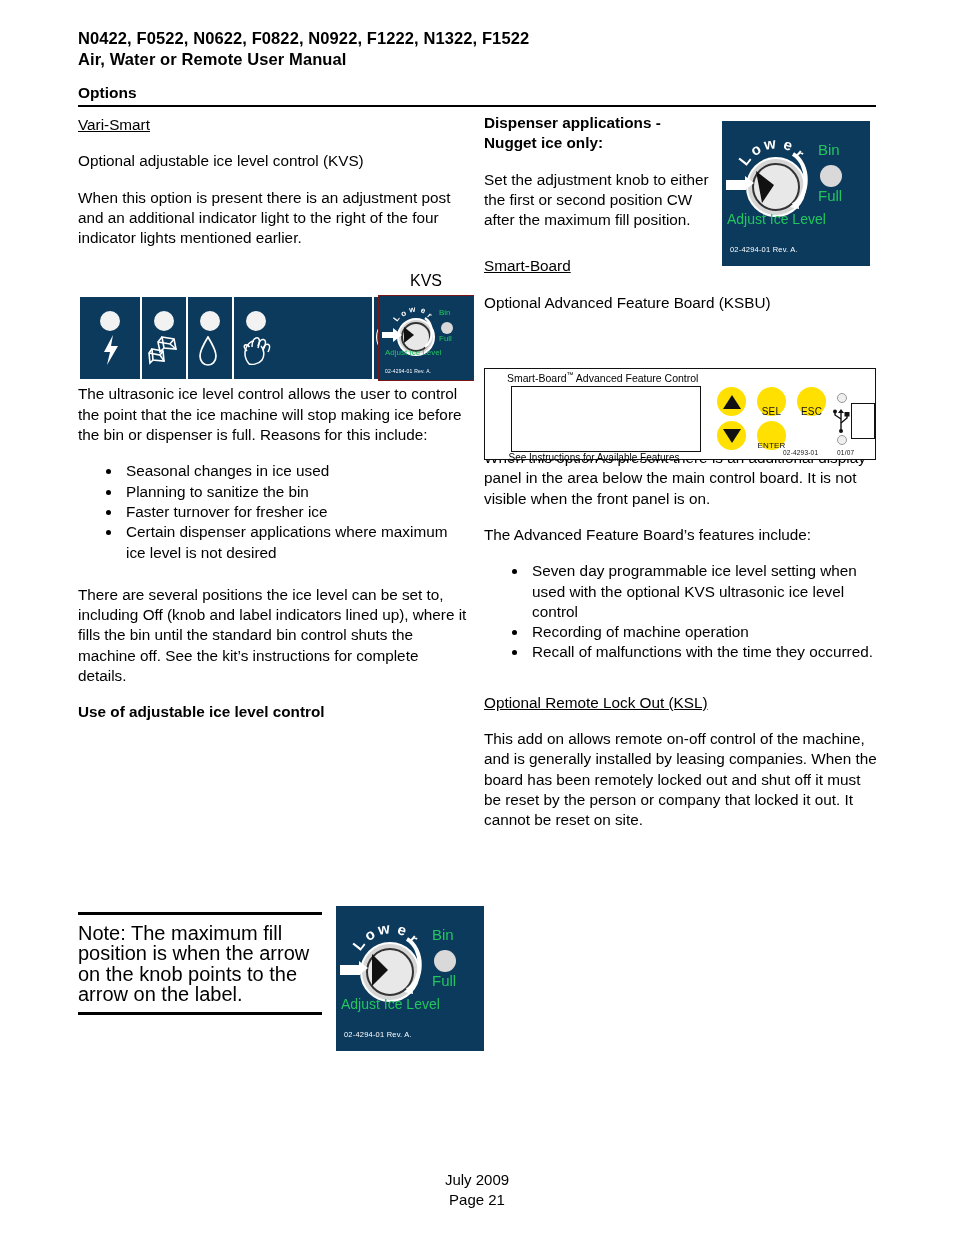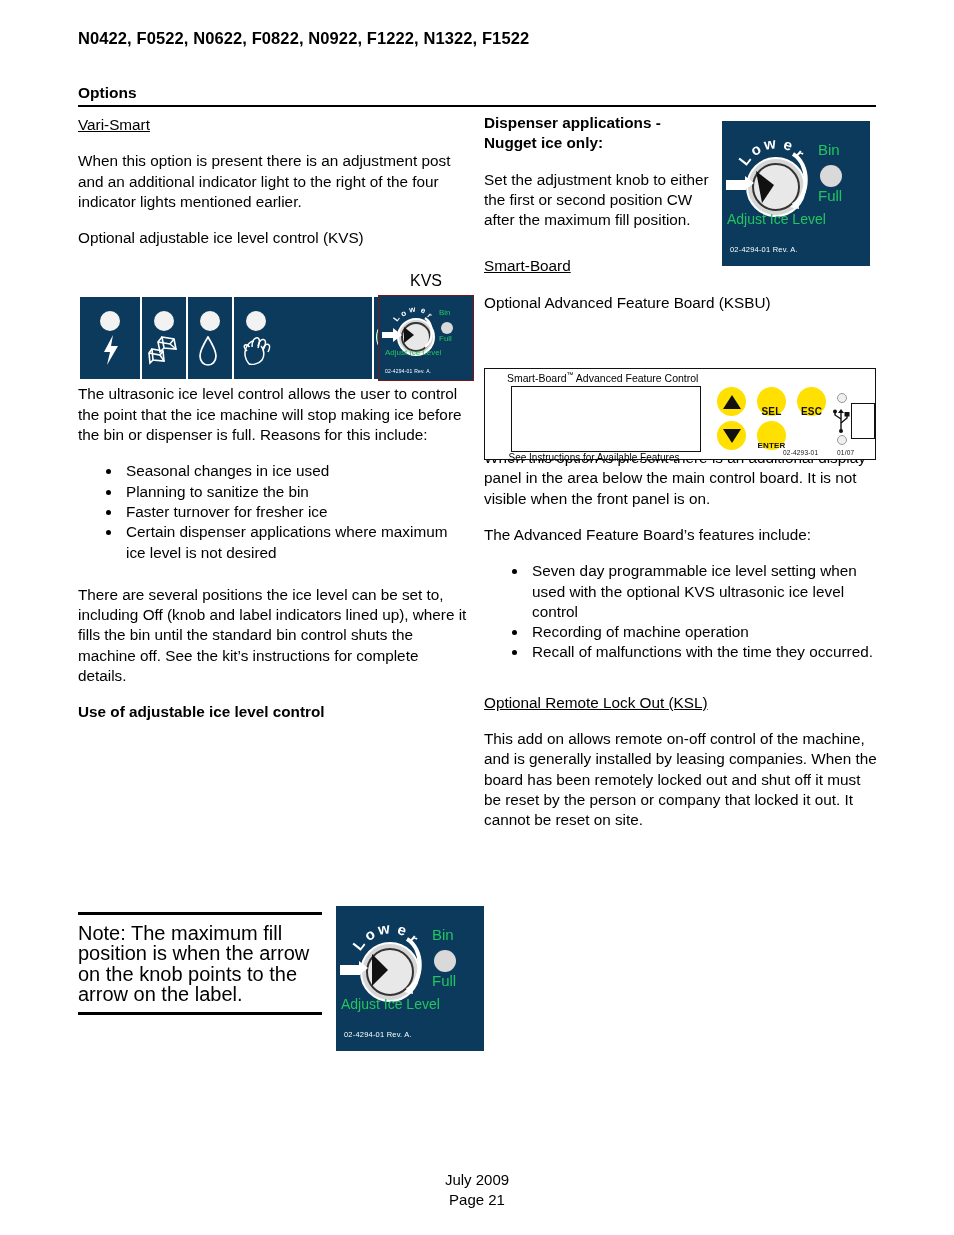--- a/index.html
+++ b/index.html
@@ -76,21 +76,21 @@
   .sb{position:absolute;left:484px;top:368px;width:392px;height:92px;
       background:#ffffff;border:1.5px solid #111;box-sizing:border-box;}
   .sb-title{position:absolute;left:22px;top:2px;font-size:10.5px;white-space:nowrap;}
   .sb-title sup{font-size:7px;}
   .sb-screen{position:absolute;left:26px;top:17px;width:190px;height:66px;
              border:1.5px solid #111;background:#fff;box-sizing:border-box;}
   .sb-foot{position:absolute;left:14px;top:83px;width:190px;text-align:center;
            font-size:10px;}
   .ybtn{position:absolute;width:29px;height:29px;border-radius:50%;background:#ffe000;
         display:flex;align-items:center;justify-content:center;}
-  .ybtn .lbl{font-size:10px;font-weight:bold;color:#111;letter-spacing:.2px;margin-top:20px;}
+  .ybtn .lbl{font-size:10px;font-weight:normal;color:#111;letter-spacing:.2px;margin-top:20px;}
   .ybtn .lbl.sm{font-size:8px;}
   .tri-up{width:0;height:0;border-left:9px solid transparent;border-right:9px solid transparent;
           border-bottom:14px solid #111;}
   .tri-dn{width:0;height:0;border-left:9px solid transparent;border-right:9px solid transparent;
           border-top:14px solid #111;}
   .ledsm{position:absolute;width:8px;height:8px;border-radius:50%;background:#efefef;border:1px solid #999;}
   .usbbox{position:absolute;border:1.5px solid #111;background:#fff;}
   .sb-pn{position:absolute;font-size:6.5px;color:#111;letter-spacing:.2px;white-space:nowrap;}
 
   
@@ -102,30 +102,31 @@
   .footer{position:absolute;left:0;top:1170px;width:954px;text-align:center;
           font-size:15px;line-height:20px;}
 </style>
 </head>
 <body>
 
 <div class="page">
 
   <div class="hdr">
     <div class="hdr-line">N0422, F0522, N0622, F0822, N0922, F1222, N1322, F1522</div>
+    <div class="hdr-line">Air, Water or Remote User Manual</div>
   </div>
   <div class="opt-wrap">
     <div class="opt-title">Options</div>
   </div>
   <div class="opt-rule"></div>
 
   <div class="colL">
     <p class="t u">Vari-Smart</p>
+    <p class="t">Optional adjustable ice level control (KVS)</p>
     <p class="t">When this option is present there is an adjustment post and an additional indicator light to the right of the four indicator lights mentioned earlier.</p>
-    <p class="t">Optional adjustable ice level control (KVS)</p>
     <div style="height:120px"></div>
     <p class="t">The ultrasonic ice level control allows the user to control the point that the ice machine will stop making ice before the bin or dispenser is full. Reasons for this include:</p>
     <ul class="t">
       <li>Seasonal changes in ice used</li>
       <li>Planning to sanitize the bin</li>
       <li>Faster turnover for fresher ice</li>
       <li>Certain dispenser applications where maximum ice level is not desired</li>
     </ul>
     <div class="sp6"></div>
     <p class="t">There are several positions the ice level can be set to, including Off (knob and label indicators lined up), where it fills the bin until the standard bin control shuts the machine off. See the kit’s instructions for complete details.</p>

